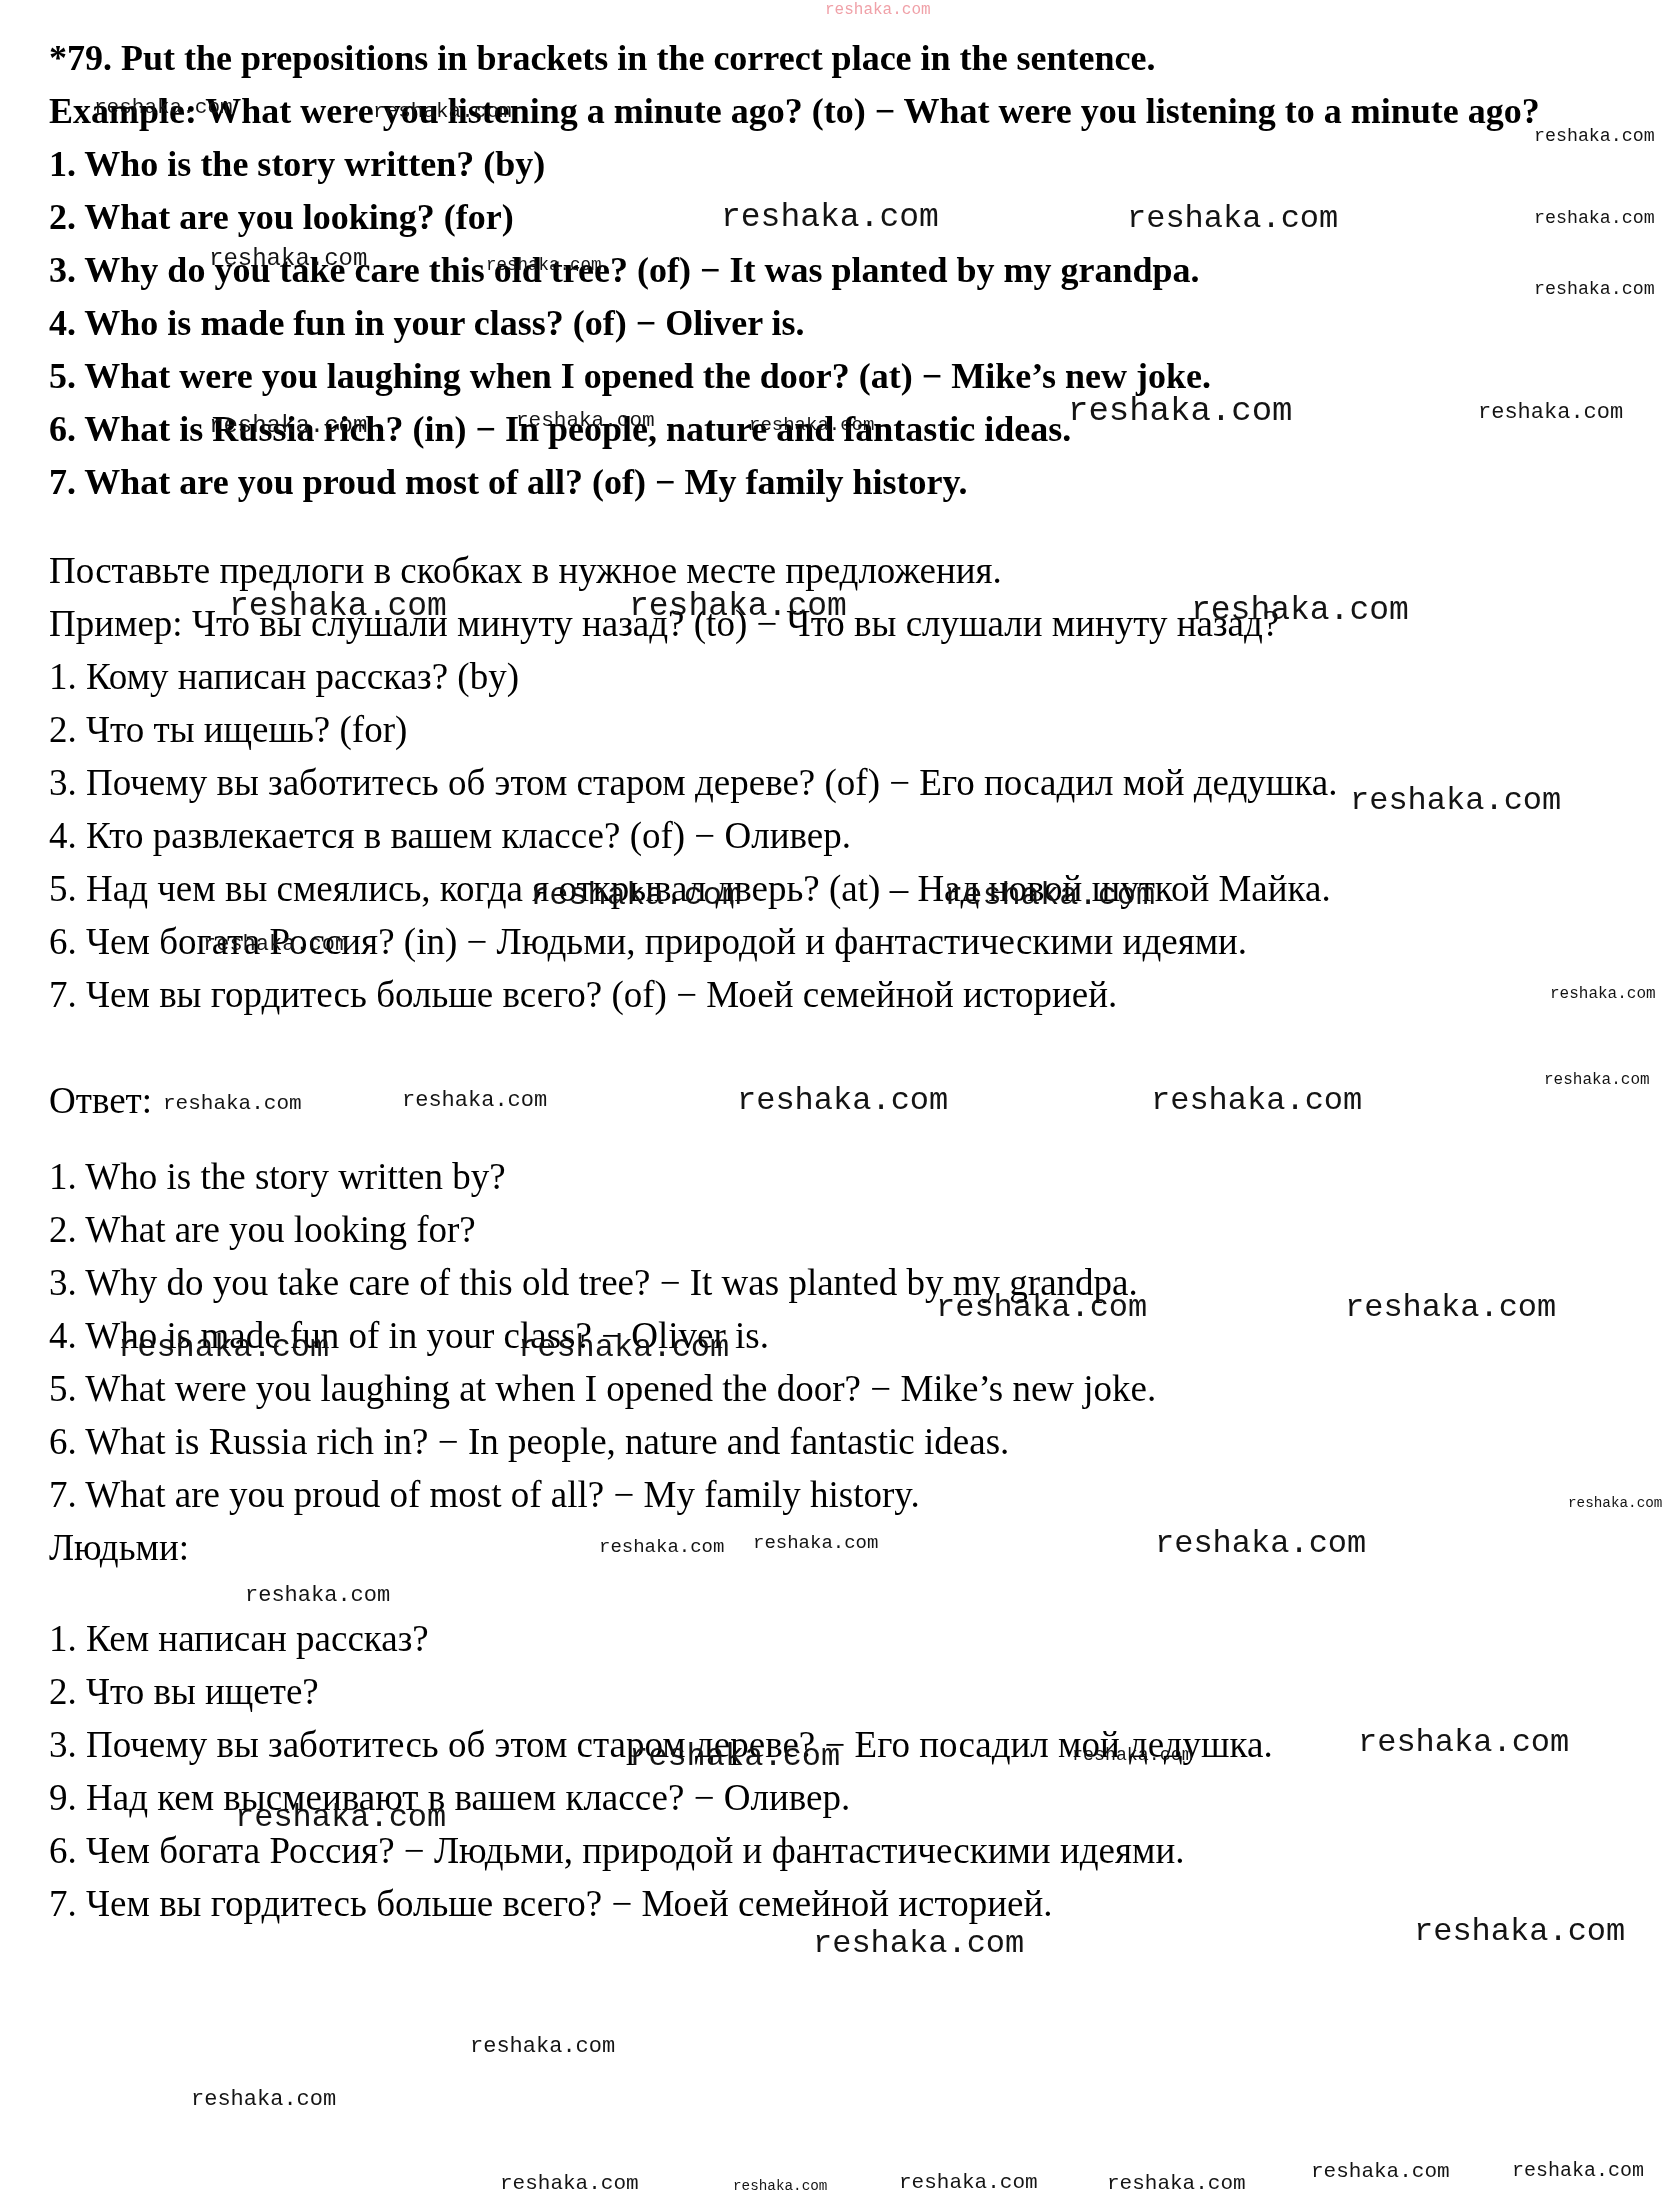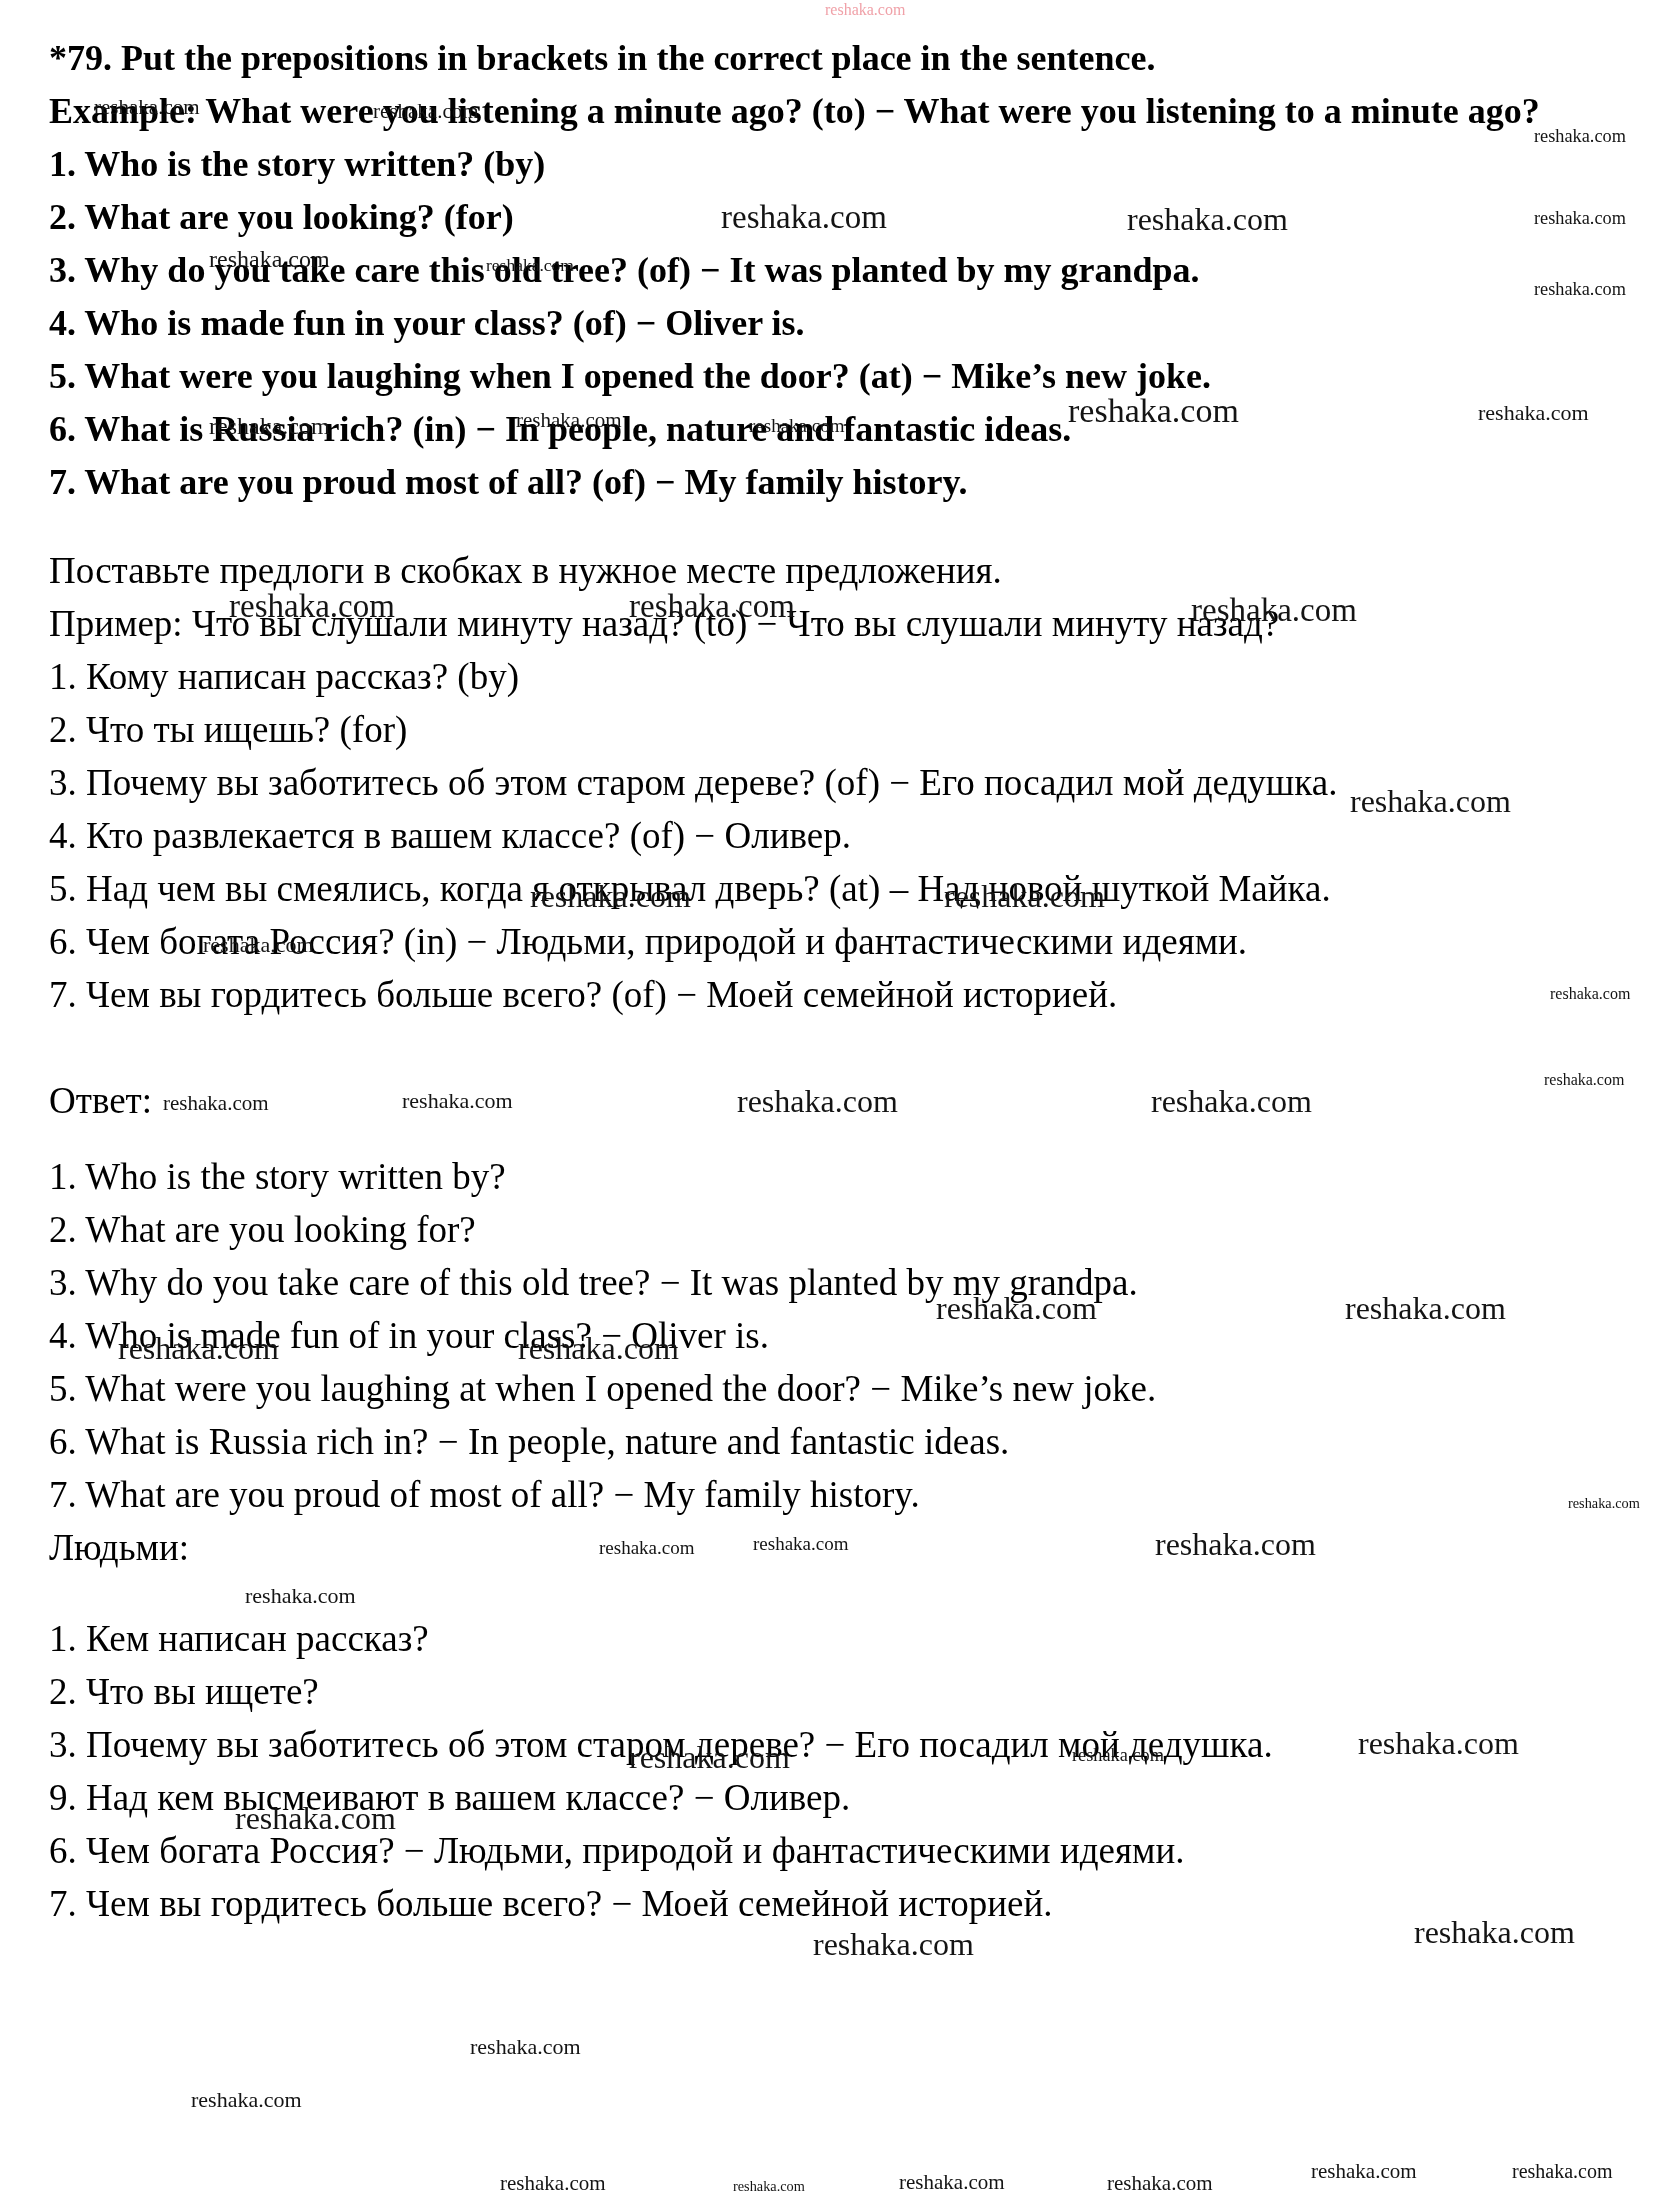--- a/index.html
+++ b/index.html
@@ -44,21 +44,21 @@
   .translation { margin-top: 38px; }
 
   #wm-layer {
     position: absolute;
     inset: 0;
     pointer-events: none;
     z-index: 5;
   }
   .wm {
     position: absolute;
-    font-family: Liberation Serif, serif;
+    font-family: Liberation Mono, monospace;
     color: #141414;
     white-space: nowrap;
     line-height: 1;
   }
 </style>
 </head>
 <body>
 
 <div class="page">
 

